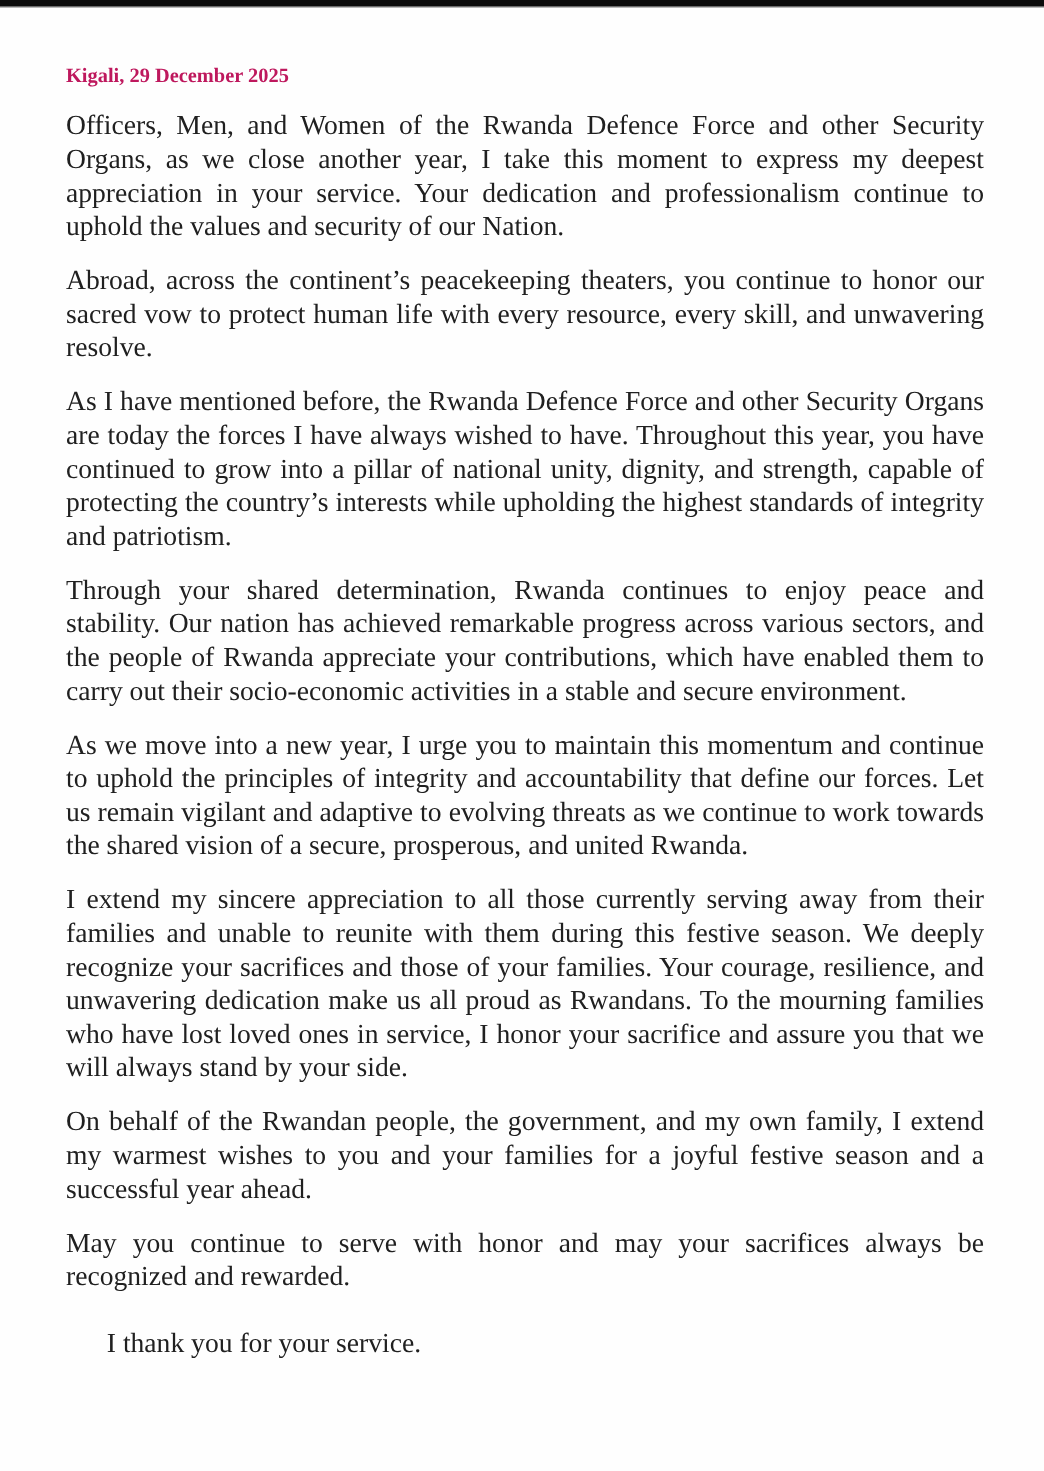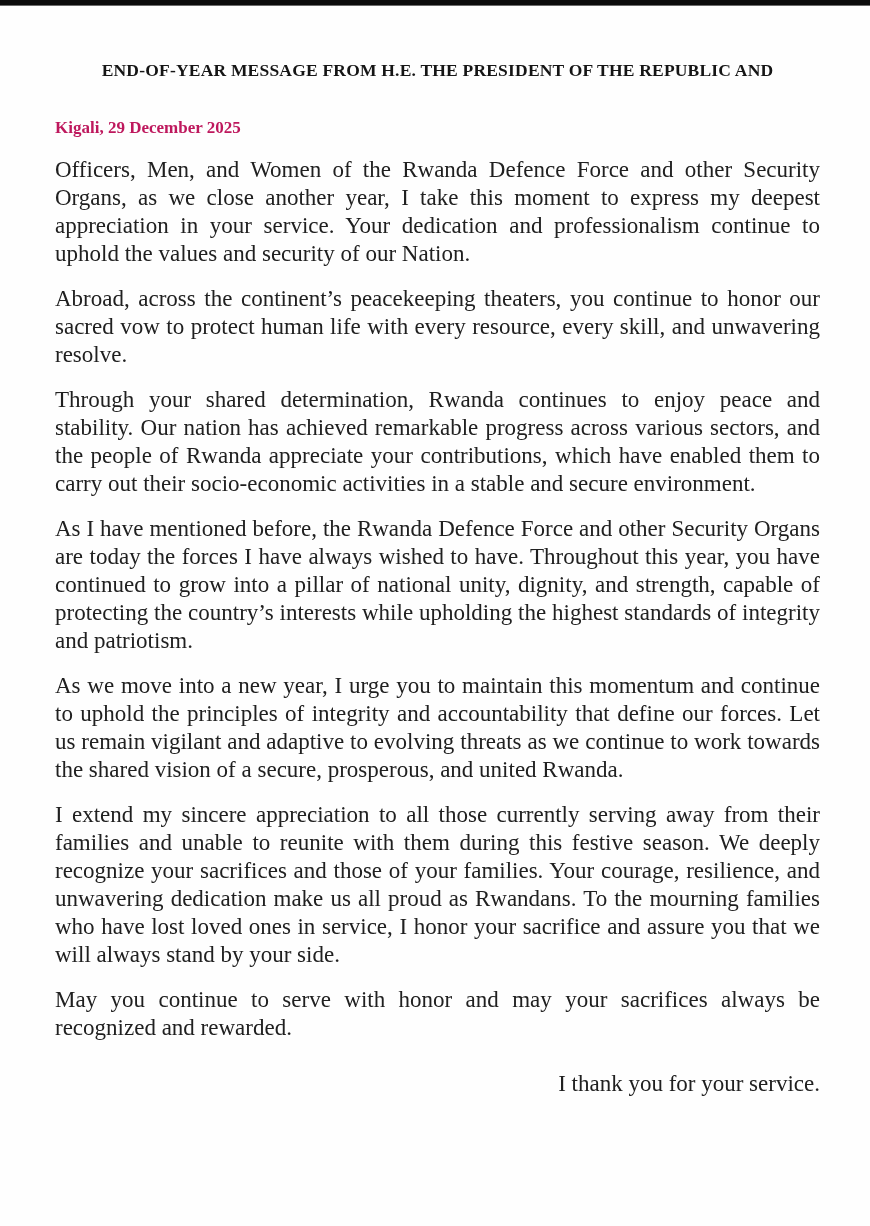--- a/index.html
+++ b/index.html
@@ -42,41 +42,41 @@
   .body-text p.para {
     font-size: 23px;
     line-height: 28px;
     text-align: justify;
     margin-bottom: 17px;
     color: #202020;
   }
   .body-text p.para:last-child { margin-bottom: 0; }
   .body-text p.closing {
     margin-top: 28px;
-    text-align: right;
+    text-align: left;
     margin-left: 34px;
   }
 </style>
 </head>
 <body>
 
 <div class="top-bar"></div>
 
 <div class="page">
 
   <h1 class="doc-title">
-    <span class="title-line">END-OF-YEAR MESSAGE FROM H.E. THE PRESIDENT OF THE REPUBLIC AND</span>
   </h1>
 
   <p class="dateline">Kigali, 29 December 2025</p>
 
   <div class="body-text">
     <p class="para">Officers, Men, and Women of the Rwanda Defence Force and other Security Organs, as we close another year, I take this moment to express my deepest appreciation in your service. Your dedication and professionalism continue to uphold the values and security of our Nation.</p>
     <p class="para">Abroad, across the continent’s peacekeeping theaters, you continue to honor our sacred vow to protect human life with every resource, every skill, and unwavering resolve.</p>
+    <p class="para">As I have mentioned before, the Rwanda Defence Force and other Security Organs are today the forces I have always wished to have. Throughout this year, you have continued to grow into a pillar of national unity, dignity, and strength, capable of protecting the country’s interests while upholding the highest standards of integrity and patriotism.</p>
     <p class="para">Through your shared determination, Rwanda continues to enjoy peace and stability. Our nation has achieved remarkable progress across various sectors, and the people of Rwanda appreciate your contributions, which have enabled them to carry out their socio-economic activities in a stable and secure environment.</p>
-    <p class="para">As I have mentioned before, the Rwanda Defence Force and other Security Organs are today the forces I have always wished to have. Throughout this year, you have continued to grow into a pillar of national unity, dignity, and strength, capable of protecting the country’s interests while upholding the highest standards of integrity and patriotism.</p>
     <p class="para">As we move into a new year, I urge you to maintain this momentum and continue to uphold the principles of integrity and accountability that define our forces. Let us remain vigilant and adaptive to evolving threats as we continue to work towards the shared vision of a secure, prosperous, and united Rwanda.</p>
     <p class="para">I extend my sincere appreciation to all those currently serving away from their families and unable to reunite with them during this festive season. We deeply recognize your sacrifices and those of your families. Your courage, resilience, and unwavering dedication make us all proud as Rwandans. To the mourning families who have lost loved ones in service, I honor your sacrifice and assure you that we will always stand by your side.</p>
+    <p class="para">On behalf of the Rwandan people, the government, and my own family, I extend my warmest wishes to you and your families for a joyful festive season and a successful year ahead.</p>
     <p class="para">May you continue to serve with honor and may your sacrifices always be recognized and rewarded.</p>
     <p class="para closing">I thank you for your service.</p>
   </div>
 
 </div>
 
 </body></html>

